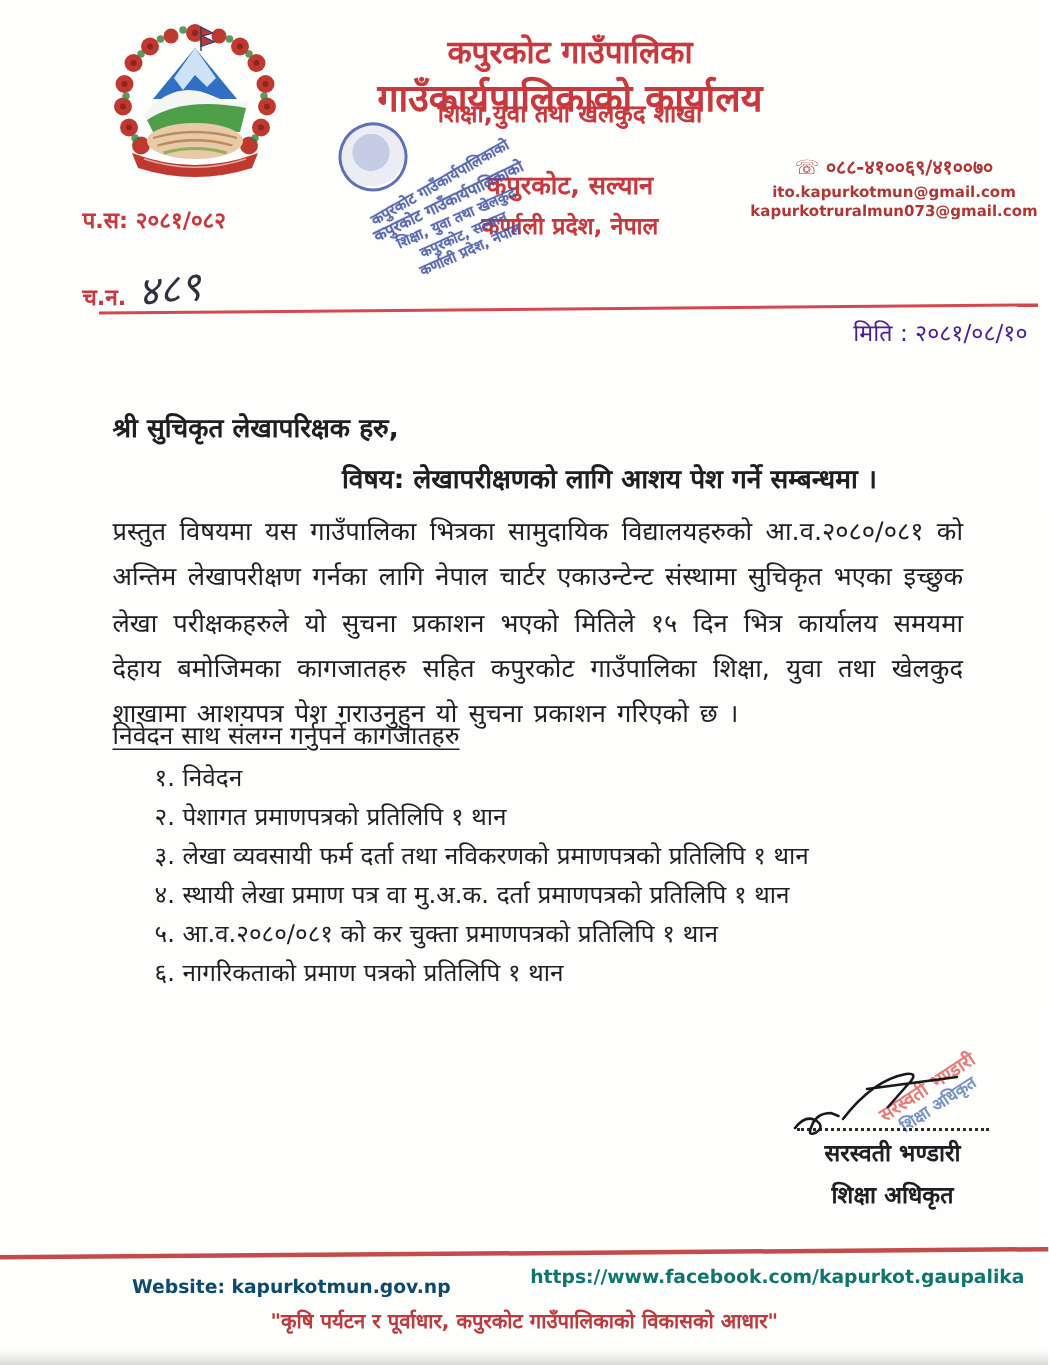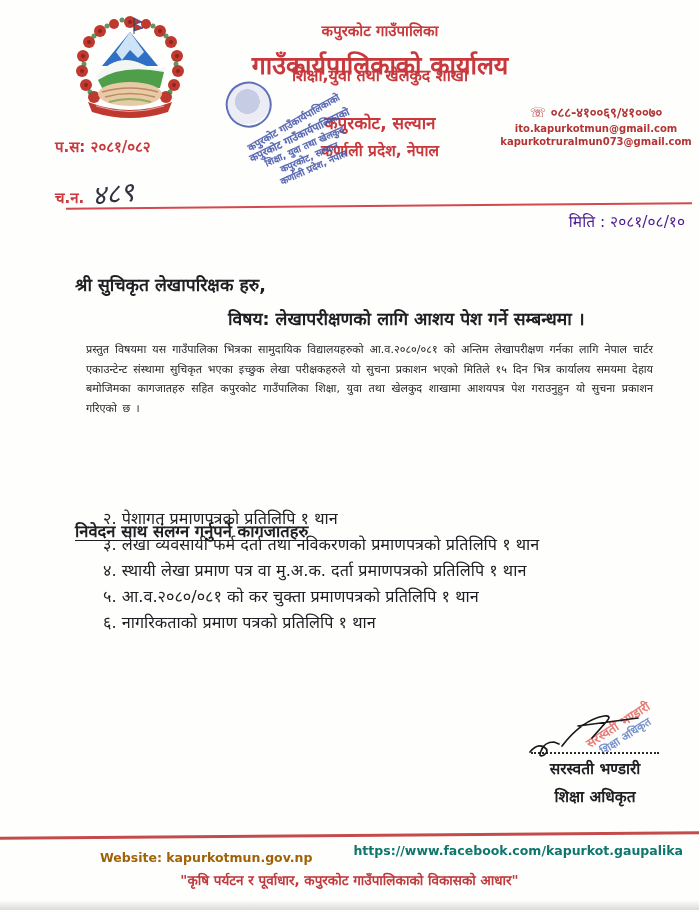--- a/index.html
+++ b/index.html
@@ -13,21 +13,21 @@
     overflow: hidden;
     color: #1f1f23;
   }
   .scan-bottom {
     position:absolute; left:0; bottom:0; width:699px; height:10px;
     background: linear-gradient(to bottom, rgba(200,200,198,0), rgba(190,190,188,.55));
   }
   
   .emblem { position:absolute; left:72px; top:14px; width:116px; height:110px; }
   .h-title { position:absolute; left:170px; width:420px; text-align:center; color:#c8383c; font-weight:700; }
-  .t1 { top:20px;  font-size:15px; }
+  .t1 { top:20px;  font-size:21px; }
   .t2 { top:47px;  font-size:25px; }
   .t3 { top:64px;  font-size:16px; font-weight:600; }
   .t4 { top:111px; font-size:17px; font-weight:600; }
   .t5 { top:139px; font-size:15.5px; font-weight:600; }
   .contact {
     position:absolute; left:498px; top:104px; width:196px;
     text-align:center; color:#b23535; line-height:1.35;
   }
   .contact .phone { font-size:13px; font-weight:600; white-space:nowrap; }
   .contact .mail  { font-size:10px; font-weight:700; white-space:nowrap; }
@@ -55,47 +55,47 @@
     border:2px solid #4b5cb0; border-radius:50%;
     background: radial-gradient(circle at 50% 42%, rgba(75,92,176,.35) 0 38%, rgba(75,92,176,.12) 39% 70%, transparent 71%);
   }
   .stamp-blue .sline { font-size:9.5px; font-weight:600; white-space:nowrap; text-shadow:0 0 1px rgba(75,92,176,.35); }
   .stamp-blue .s0 { font-size:10px; transform:rotate(-6deg); }
   .stamp-blue .s1 { font-size:10.5px; transform:rotate(-2deg); }
   
   .salutation { position:absolute; left:75px; top:272px; font-size:17.5px; font-weight:600; }
   .subject    { position:absolute; left:228px; top:306px; font-size:17.5px; font-weight:600; }
   .paragraph  {
-    position:absolute; left:86px; top:340px; width:567px;
-    font-size:11px; line-height:1.78; text-align:justify; word-spacing:2px;
+    position:absolute; left:75px; top:340px; width:567px;
+    font-size:17px; line-height:1.78; text-align:justify; word-spacing:2px;
   }
   .attach-head {
-    position:absolute; left:75px; top:478px; font-size:16.5px; font-weight:700;
-    text-decoration:underline; text-underline-offset:3px;margin-top:41px;
+    position:absolute; left:75px; top:478px; font-size:16.5px; font-weight:400;
+    text-decoration:underline; text-underline-offset:3px;
   }
   .attach-list { position:absolute; left:103px; top:506px; list-style:none; }
   .attach-list li { font-size:16.2px; line-height:26px; }
   
   .sig-block { position:absolute; left:505px; top:712px; width:180px; text-align:center; }
   .sig-svg { display:block; margin:0 auto -6px auto; }
   .sig-dots { border-bottom:2px dotted #2b2b2b; width:128px; margin:0 auto 3px auto; height:1px; }
   .sig-name  { font-size:15.5px; font-weight:600; }
   .sig-title { font-size:15.5px; font-weight:600; margin-top:6px; }
   .stamp-name {
     position:absolute; left:585px; top:716px; transform:rotate(-33deg);
     text-align:center; line-height:1.2; opacity:.75; pointer-events:none;
   }
   .stamp-name .n { color:#e0524d; font-size:12.5px; font-weight:700; white-space:nowrap; }
   .stamp-name .t { color:#4b6db8; font-size:11px; font-weight:700; white-space:nowrap; }
   
   .rule-bottom {
     position:absolute; left:-4px; top:834px; width:707px; height:3px;
     background:#c44b4b; transform: rotate(-0.45deg);
   }
-  .foot-web  { position:absolute; left:100px;  top:850px; color:#a16207; font-size:12.5px; font-weight:700; }
+  .foot-web  { position:absolute; left:88px;  top:850px; color:#0c4a6e; font-size:12.5px; font-weight:700; }
   .foot-fb   { position:absolute; right:16px; top:843px; color:#0f766e; font-size:12.5px; font-weight:700; }
   .foot-slogan {
     position:absolute; left:0; top:871px; width:100%; text-align:center;
     color:#c0393d; font-size:13.5px; font-weight:700;
   }
 </style>
 </head>
 <body>
 
 <div class="page">
@@ -195,20 +195,21 @@
 
   <div class="rule-top"></div>
   <div class="date-line">मिति : २०८१/०८/१०</div>
 
   <div class="salutation">श्री सुचिकृत लेखापरिक्षक हरु,</div>
   <div class="subject">विषय: लेखापरीक्षणको लागि आशय पेश गर्ने सम्बन्धमा ।</div>
   <div class="paragraph">प्रस्तुत विषयमा यस गाउँपालिका भित्रका सामुदायिक विद्यालयहरुको आ.व.२०८०/०८१ को अन्तिम लेखापरीक्षण गर्नका लागि नेपाल चार्टर एकाउन्टेन्ट संस्थामा सुचिकृत भएका इच्छुक लेखा परीक्षकहरुले यो सुचना प्रकाशन भएको मितिले १५ दिन भित्र कार्यालय समयमा देहाय बमोजिमका कागजातहरु सहित कपुरकोट गाउँपालिका शिक्षा, युवा तथा खेलकुद शाखामा आशयपत्र पेश गराउनुहुन यो सुचना प्रकाशन गरिएको छ ।</div>
 
   <div class="attach-head">निवेदन साथ संलग्न गर्नुपर्ने कागजातहरु</div>
   <ol class="attach-list">
+    <li>१. निवेदन</li>
     <li>२. पेशागत प्रमाणपत्रको प्रतिलिपि १ थान</li>
     <li>३. लेखा व्यवसायी फर्म दर्ता तथा नविकरणको प्रमाणपत्रको प्रतिलिपि १ थान</li>
     <li>४. स्थायी लेखा प्रमाण पत्र वा मु.अ.क. दर्ता प्रमाणपत्रको प्रतिलिपि १ थान</li>
     <li>५. आ.व.२०८०/०८१ को कर चुक्ता प्रमाणपत्रको प्रतिलिपि १ थान</li>
     <li>६. नागरिकताको प्रमाण पत्रको प्रतिलिपि १ थान</li>
   </ol>
 
   <div class="stamp-name">
     <div class="n">सरस्वती भण्डारी</div>
     <div class="t">शिक्षा अधिकृत</div>

